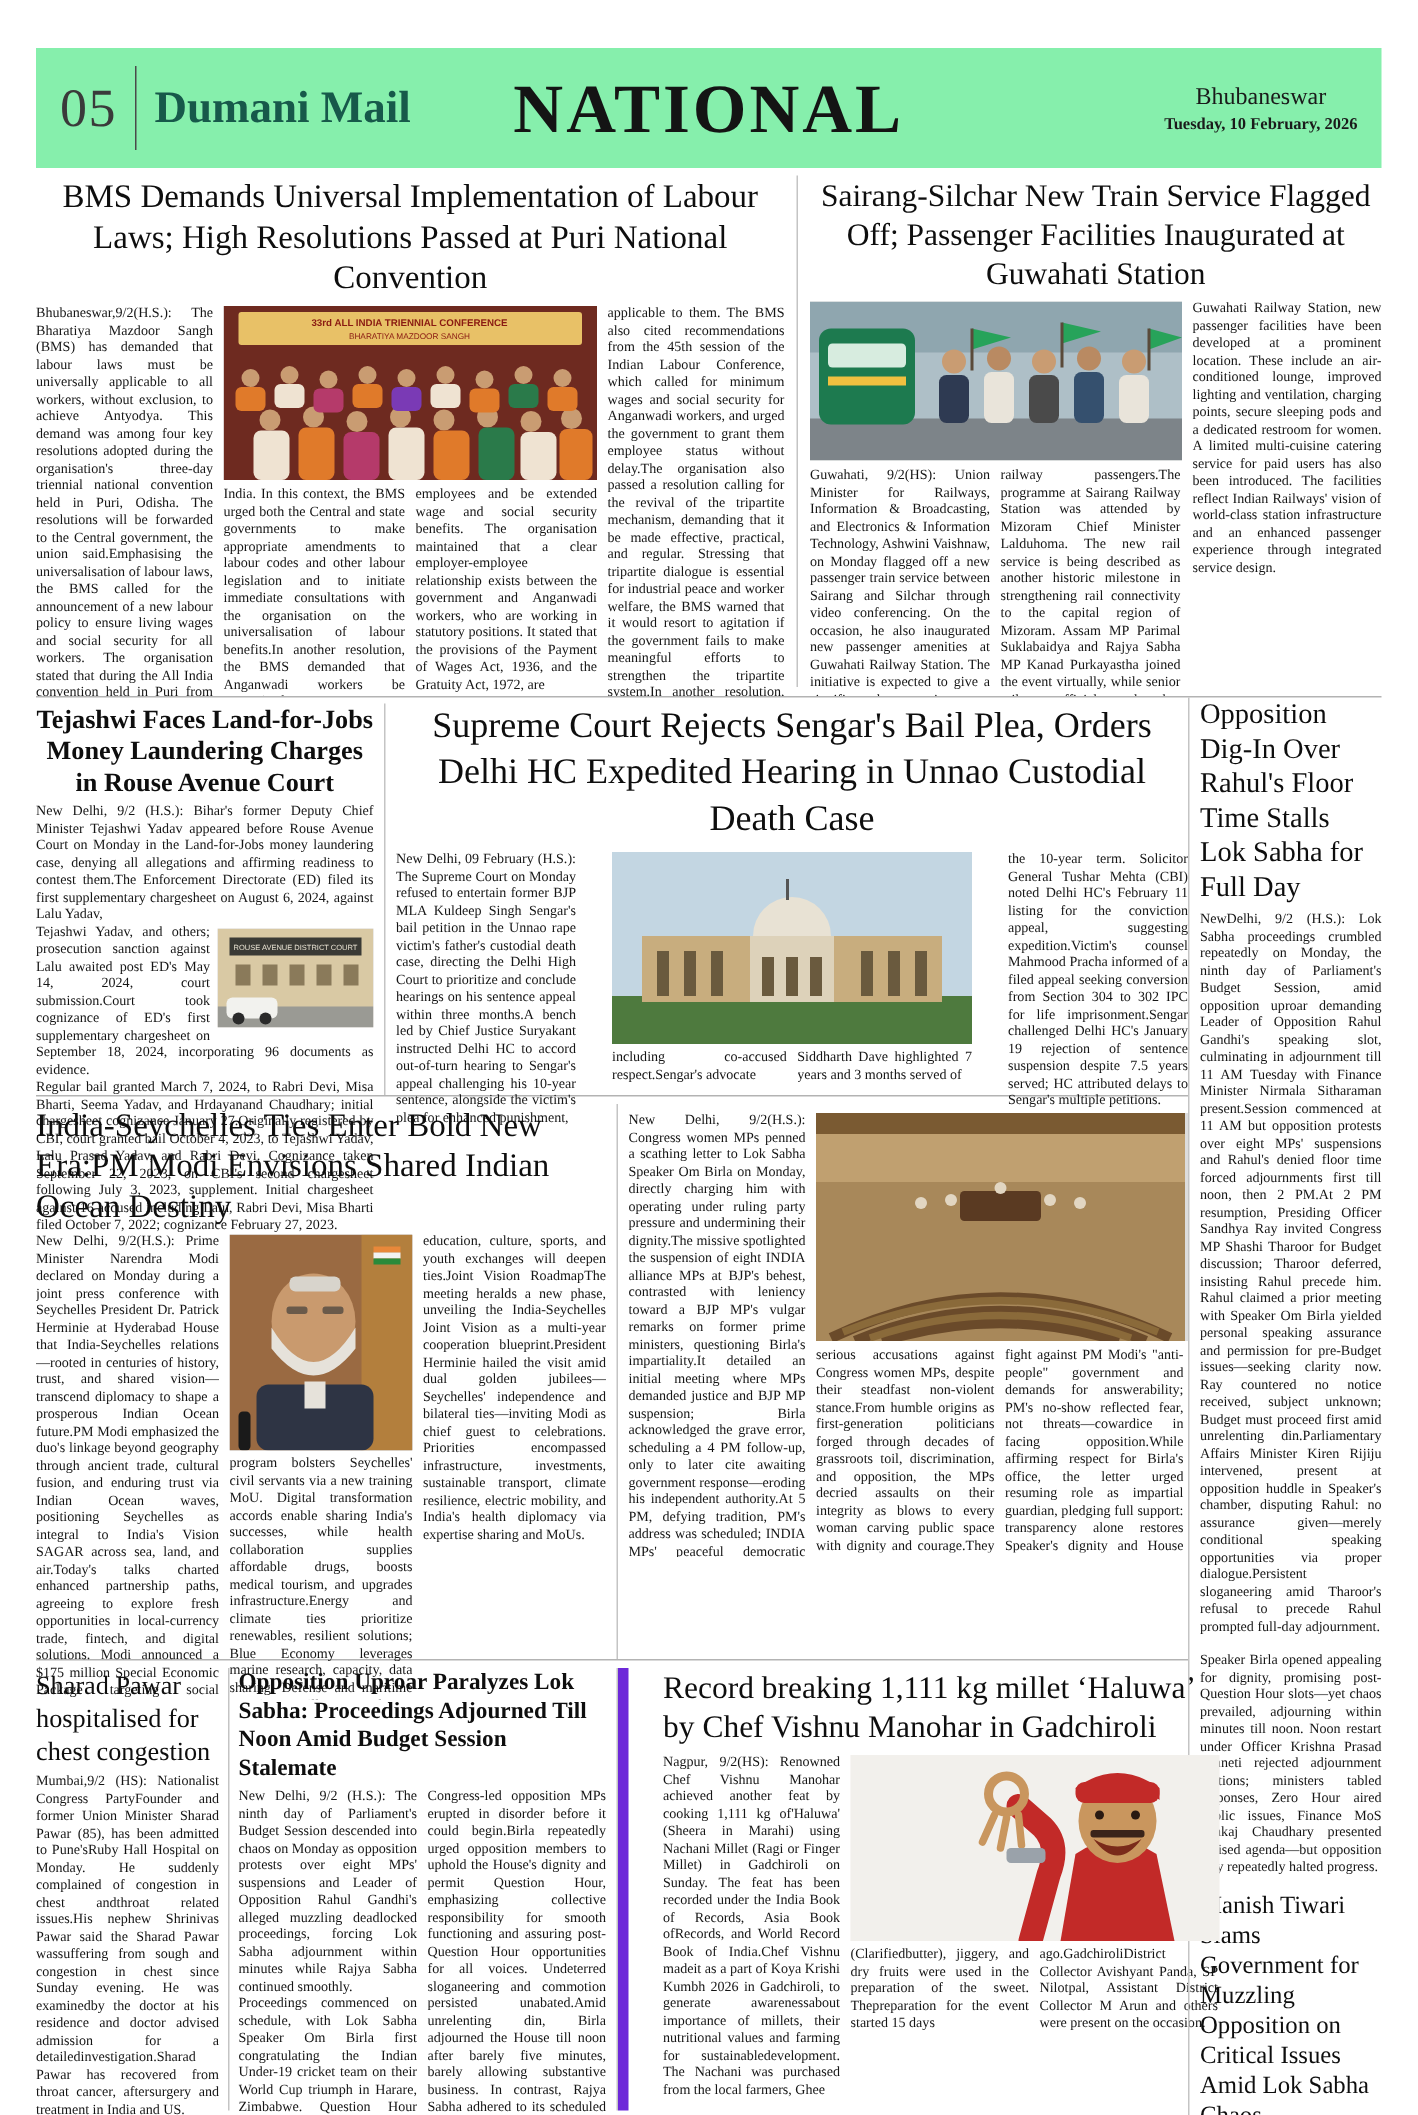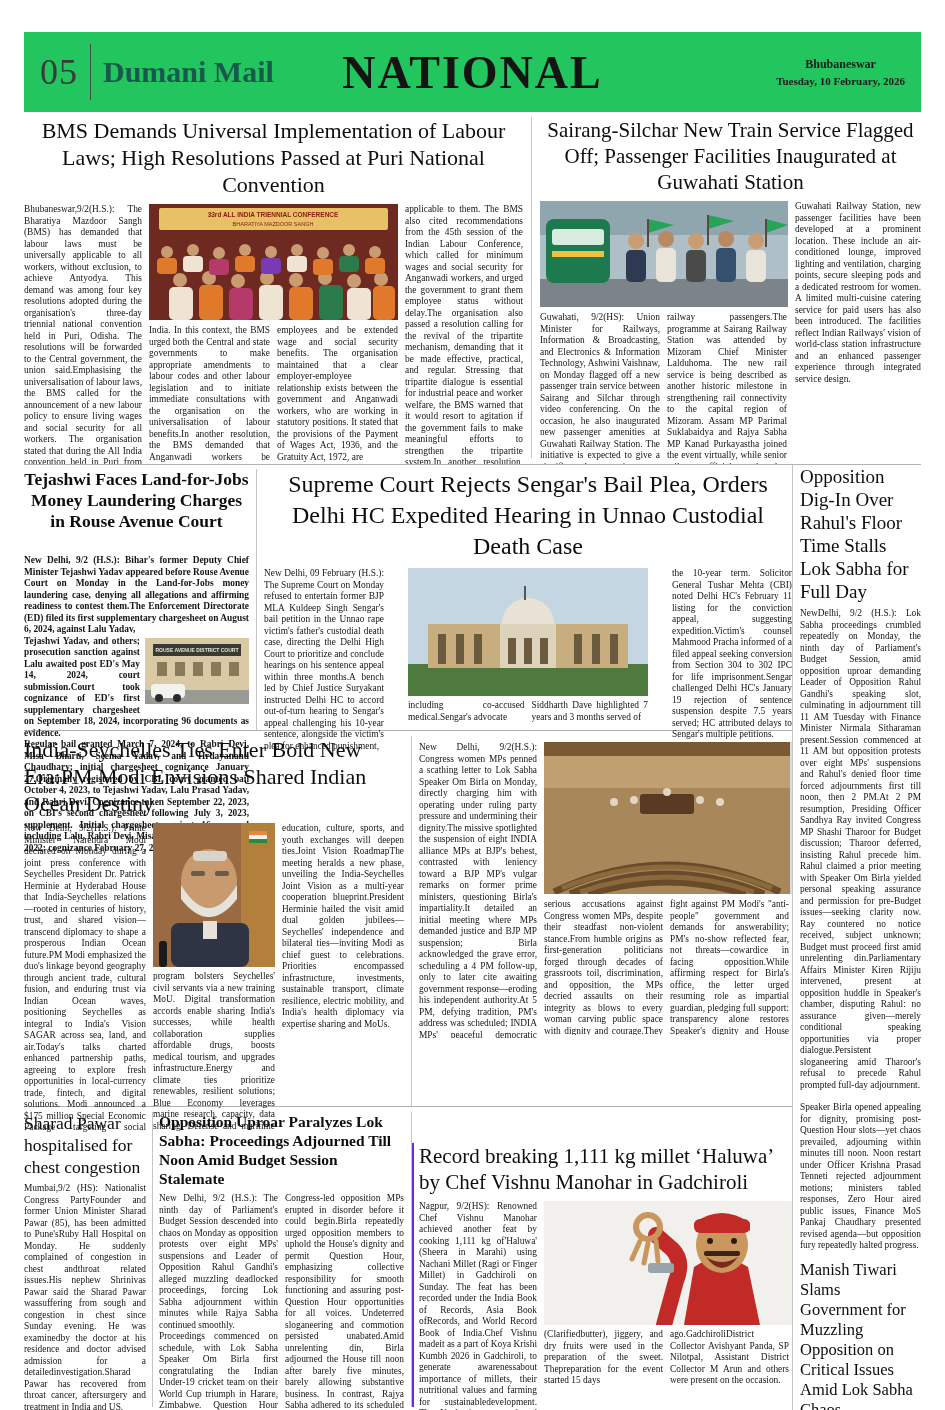--- a/index.html
+++ b/index.html
@@ -1,29 +1,29 @@
 <!DOCTYPE html>
 <html><head>
 <meta charset="utf-8">
 <style>
   * { margin:0; padding:0; box-sizing:border-box; }
   html,body { background:#ffffff; }
   body { width:945px; height:1410px; font-family:"Liberation Serif", serif; color:#1a1a1a; overflow:hidden; }
   .page { width:945px; height:1410px; padding:0 24px; }
 
   
-  .band { margin-top:32px; height:80px; background:#22c55e; position:relative;
+  .band { margin-top:32px; height:80px; background:#86efac; position:relative;
           display:flex; align-items:center; padding:0 16px; }
   .pageno { font-size:36px; color:#3a3a3a; letter-spacing:1px; }
   .band-div { width:1px; height:56px; background:#4a4a4a; margin:0 12px; }
   .masthead { font-size:30px; font-weight:bold; color:#17594a; }
   .section-title { position:absolute; left:0; right:0; text-align:center;
           font-size:46px; font-weight:bold; color:#141414; letter-spacing:2px; }
   .band-right { margin-left:auto; text-align:center; position:relative; z-index:2; }
-  .band-city { font-size:12px; font-weight:bold; }
+  .band-city { font-size:16px; font-weight:normal; }
   .band-date { font-size:11px; font-weight:bold; margin-top:3px; }
 
   
   .bodytxt { font-size:9.4px; line-height:11.5px; text-align:justify; color:#151515; }
   .headline { font-weight:normal; color:#0e0e0e; }
   .h-center { text-align:center; }
   .vr { border-right:1px solid #c4c4c4; }
   .rule { border:0; border-top:1px solid #b3b3b3; }
   .col { overflow:hidden; }
   .photo { position:relative; overflow:hidden; background:#ddd; }
@@ -47,21 +47,21 @@
   .train-right { flex:1; }
 
   
   .mid-wrap { display:flex; }
   .main-col { width:768px; }
   .sidebar { flex:1; padding-left:7px; border-left:1px solid #c4c4c4; }
 
   .row1 { display:flex; height:266px; border-bottom:1px solid #b3b3b3; padding-top:4px; }
   .art-tejashwi { width:258px; padding-right:7px; }
   .art-tejashwi h2 { font-size:17.5px; line-height:21px; font-weight:bold; }
-  .tej-body { margin-top:23px;font-weight:bold; }
+  .tej-body { margin-top:4px; }
   .tej-photo { float:right; width:104px; height:66px; margin:2px 0 3px 5px; }
   .art-sc { flex:1; padding-left:7px; }
   .art-sc h2 { font-size:24px; line-height:31px; }
   .sc-body { display:flex; gap:24px; margin-top:6px; height:196px; }
   .sc-c { width:120px; }
   .sc-mid { width:240px; }
   .sc-photo { height:128px; margin-bottom:4px; }
   .sc-midcols { display:flex; gap:7px; height:56px; }
 
   .row2 { display:flex; height:376px; border-bottom:1px solid #b3b3b3; padding-top:5px; }
@@ -80,21 +80,21 @@
   .cw-c { width:119px; }
 
   .row3 { display:flex; height:300px; padding-top:5px; }
   .row3-left { width:388px; padding-right:7px; display:flex; }
   .art-pawar { width:128px; padding-right:6px; }
   .art-pawar h2 { font-size:17.5px; line-height:22px; }
   .art-uproar { flex:1; padding-left:6px; border-left:1px solid #c4c4c4; }
   .art-uproar h2 { font-size:15.5px; line-height:19px; font-weight:bold; }
   .up-cols { display:flex; gap:7px; margin-top:5px; height:226px; }
   .up-c { width:119px; }
-  .art-haluwa { flex:1; padding-left:5px; border-left:2px solid #6d28d9;margin-top:31px; }
+  .art-haluwa { flex:1; padding-left:23px; border-left:7px solid #6d28d9; }
   .art-haluwa h2 { font-size:21px; line-height:26px; }
   .hal-body { display:flex; gap:7px; margin-top:6px; height:230px; }
   .hal-c1 { width:118px; }
   .hal-right { flex:1; }
   .hal-photo { height:124px; margin-bottom:4px; }
   .hal-cols { display:flex; gap:7px; height:100px; }
   .hal-c { width:119px; }
 
   
   .art-digin h2 { font-size:19px; line-height:23px; }
@@ -282,21 +282,21 @@
                       <rect x="100" y="70" width="8" height="26"></rect>
                       <rect x="116" y="70" width="8" height="26"></rect>
                       <rect x="132" y="70" width="8" height="26"></rect>
                       <rect x="166" y="66" width="8" height="30"></rect>
                       <rect x="184" y="66" width="8" height="30"></rect>
                       <rect x="202" y="66" width="8" height="30"></rect>
                   </g>
                 </svg>
               </div>
               <div class="sc-midcols">
-                <div class="col sc-c bodytxt">including co-accused medical.Sengar's advocate</div>
+                <div class="col sc-c bodytxt">including co-accused respect.Sengar's advocate</div>
                 <div class="col sc-c bodytxt">Siddharth Dave highlighted 7 years and 3 months served of</div>
               </div>
             </div>
             <div class="col sc-c bodytxt">the 10-year term. Solicitor General Tushar Mehta (CBI) noted Delhi HC's February 11 listing for the conviction appeal, suggesting expedition.Victim's counsel Mahmood Pracha informed of a filed appeal seeking conversion from Section 304 to 302 IPC for life imprisonment.Sengar challenged Delhi HC's January 19 rejection of sentence suspension despite 7.5 years served; HC attributed delays to Sengar's multiple petitions.</div>
           </div>
         </div>
       </div>
 
       <div class="row2">
         <div class="art-sey vr">

